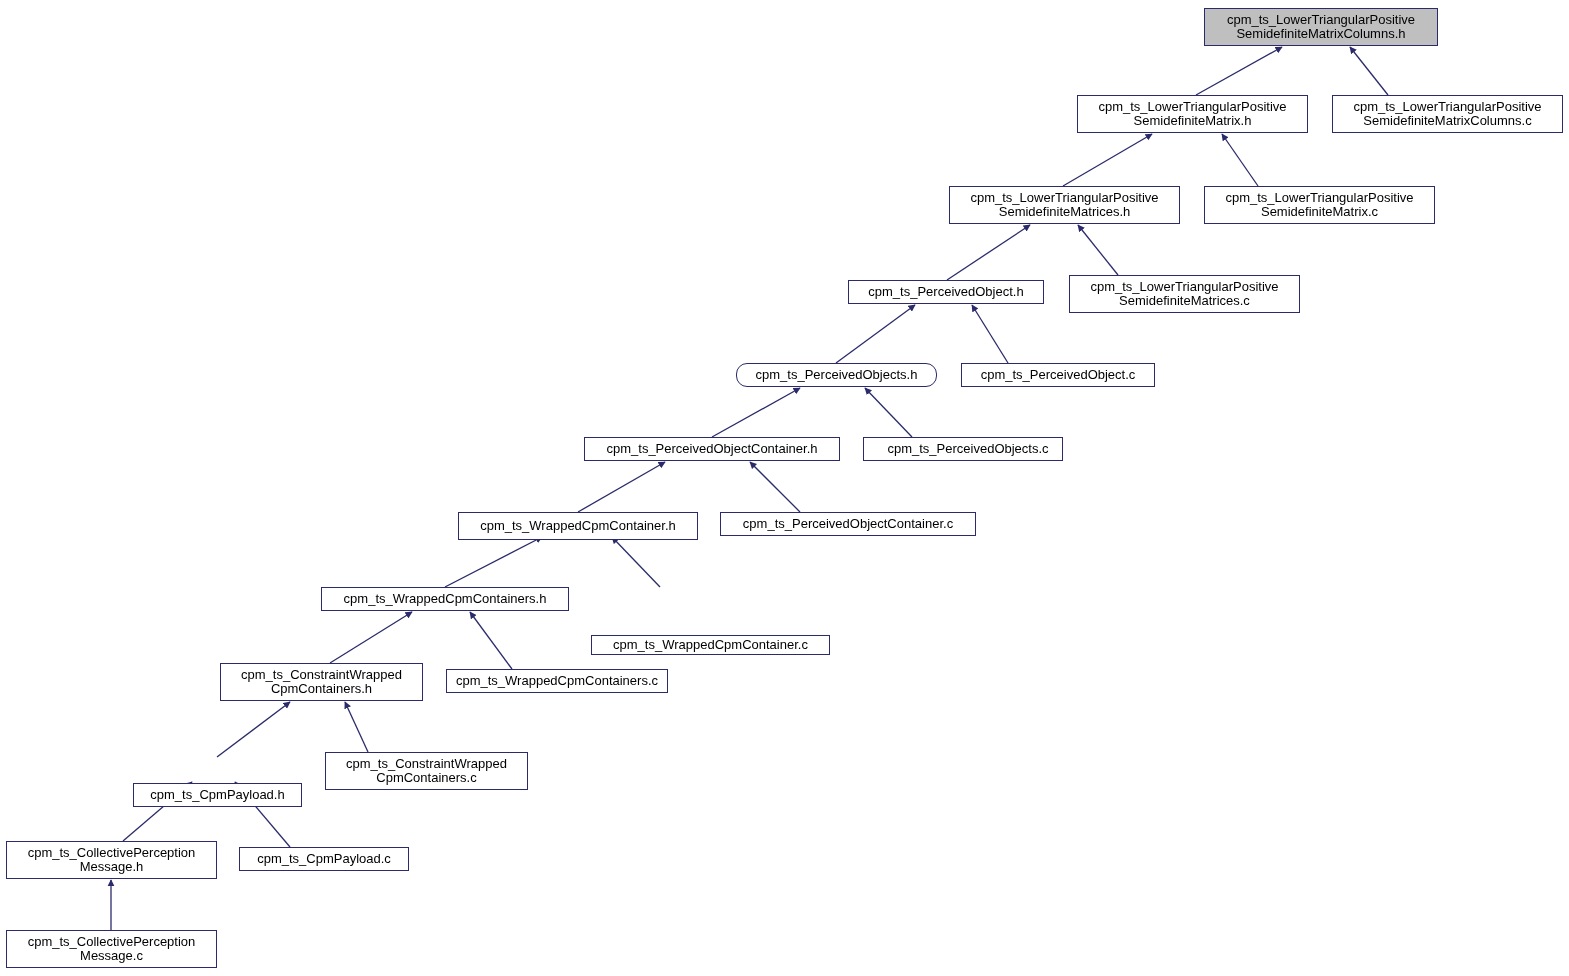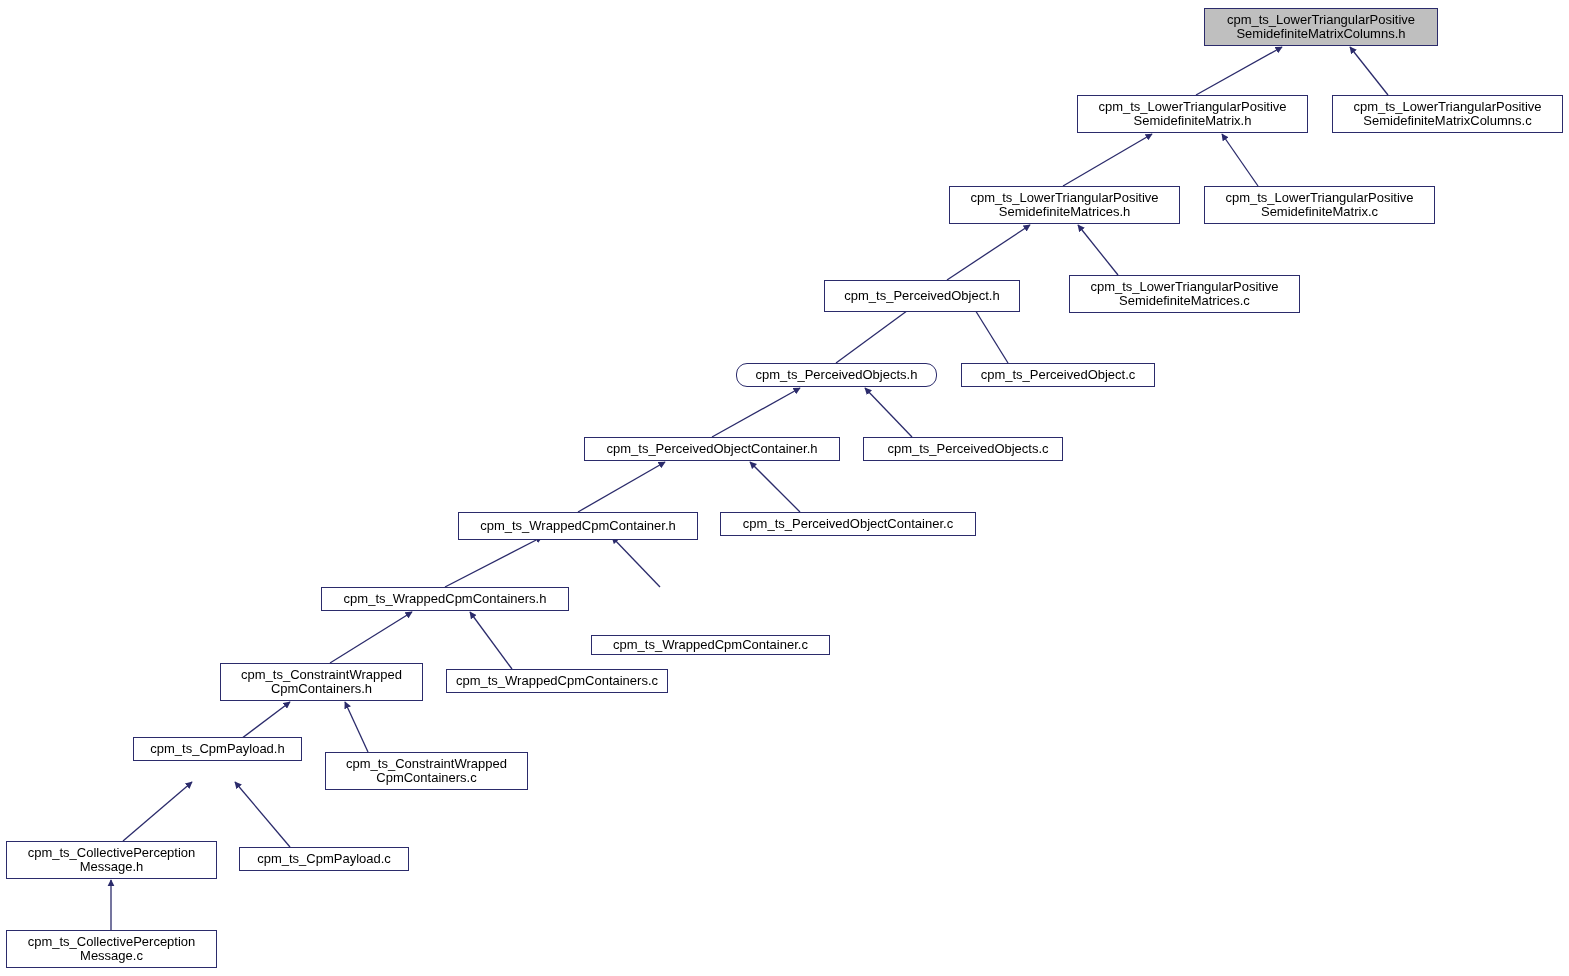--- a/index.html
+++ b/index.html
@@ -80,35 +80,35 @@
       <div class="node highlight" style="left: 1204px; top: 8px; width: 234px; height: 38px;">cpm_ts_LowerTriangularPositive
 SemidefiniteMatrixColumns.h</div>
       <div class="node" style="left: 1077px; top: 95px; width: 231px; height: 38px;">cpm_ts_LowerTriangularPositive
 SemidefiniteMatrix.h</div>
       <div class="node" style="left: 1332px; top: 95px; width: 231px; height: 38px;">cpm_ts_LowerTriangularPositive
 SemidefiniteMatrixColumns.c</div>
       <div class="node" style="left: 949px; top: 186px; width: 231px; height: 38px;">cpm_ts_LowerTriangularPositive
 SemidefiniteMatrices.h</div>
       <div class="node" style="left: 1204px; top: 186px; width: 231px; height: 38px;">cpm_ts_LowerTriangularPositive
 SemidefiniteMatrix.c</div>
-      <div class="node" style="left: 824px; top: 280px; width: 196px; height: 32px;">cpm_ts_PerceivedObject.h</div>
+      <div class="node" style="left: 848px; top: 280px; width: 196px; height: 24px;">cpm_ts_PerceivedObject.h</div>
       <div class="node" style="left: 1069px; top: 275px; width: 231px; height: 38px;">cpm_ts_LowerTriangularPositive
 SemidefiniteMatrices.c</div>
       <div class="node" style="left: 736px; top: 363px; width: 201px; height: 24px; border-radius: 11px;">cpm_ts_PerceivedObjects.h</div>
       <div class="node" style="left: 961px; top: 363px; width: 194px; height: 24px;">cpm_ts_PerceivedObject.c</div>
       <div class="node" style="left: 584px; top: 437px; width: 256px; height: 24px;">cpm_ts_PerceivedObjectContainer.h</div>
       <div class="node" style="left: 863px; top: 437px; width: 200px; height: 24px; padding-left: 14px;">cpm_ts_PerceivedObjects.c</div>
       <div class="node" style="left: 458px; top: 512px; width: 240px; height: 28px;">cpm_ts_WrappedCpmContainer.h</div>
       <div class="node" style="left: 720px; top: 512px; width: 256px; height: 24px;">cpm_ts_PerceivedObjectContainer.c</div>
       <div class="node" style="left: 321px; top: 587px; width: 248px; height: 24px;">cpm_ts_WrappedCpmContainers.h</div>
       <div class="node" style="left: 591px; top: 587px; width: 239px; height: 20px; margin-top: 48px;">cpm_ts_WrappedCpmContainer.c</div>
       <div class="node" style="left: 220px; top: 663px; width: 203px; height: 38px;">cpm_ts_ConstraintWrapped
 CpmContainers.h</div>
       <div class="node" style="left: 446px; top: 669px; width: 222px; height: 24px;">cpm_ts_WrappedCpmContainers.c</div>
-      <div class="node" style="left: 133px; top: 737px; width: 169px; height: 24px;">cpm_ts_CpmPayload.h</div>
+      <div class="node" style="left: 133px; top: 783px; width: 169px; height: 24px;">cpm_ts_CpmPayload.h</div>
       <div class="node" style="left: 325px; top: 752px; width: 203px; height: 38px;">cpm_ts_ConstraintWrapped
 CpmContainers.c</div>
       <div class="node" style="left: 6px; top: 841px; width: 211px; height: 38px;">cpm_ts_CollectivePerception
 Message.h</div>
       <div class="node" style="left: 239px; top: 847px; width: 170px; height: 24px;">cpm_ts_CpmPayload.c</div>
       <div class="node" style="left: 6px; top: 930px; width: 211px; height: 38px;">cpm_ts_CollectivePerception
 Message.c</div>
     </div>
 </div>
 

